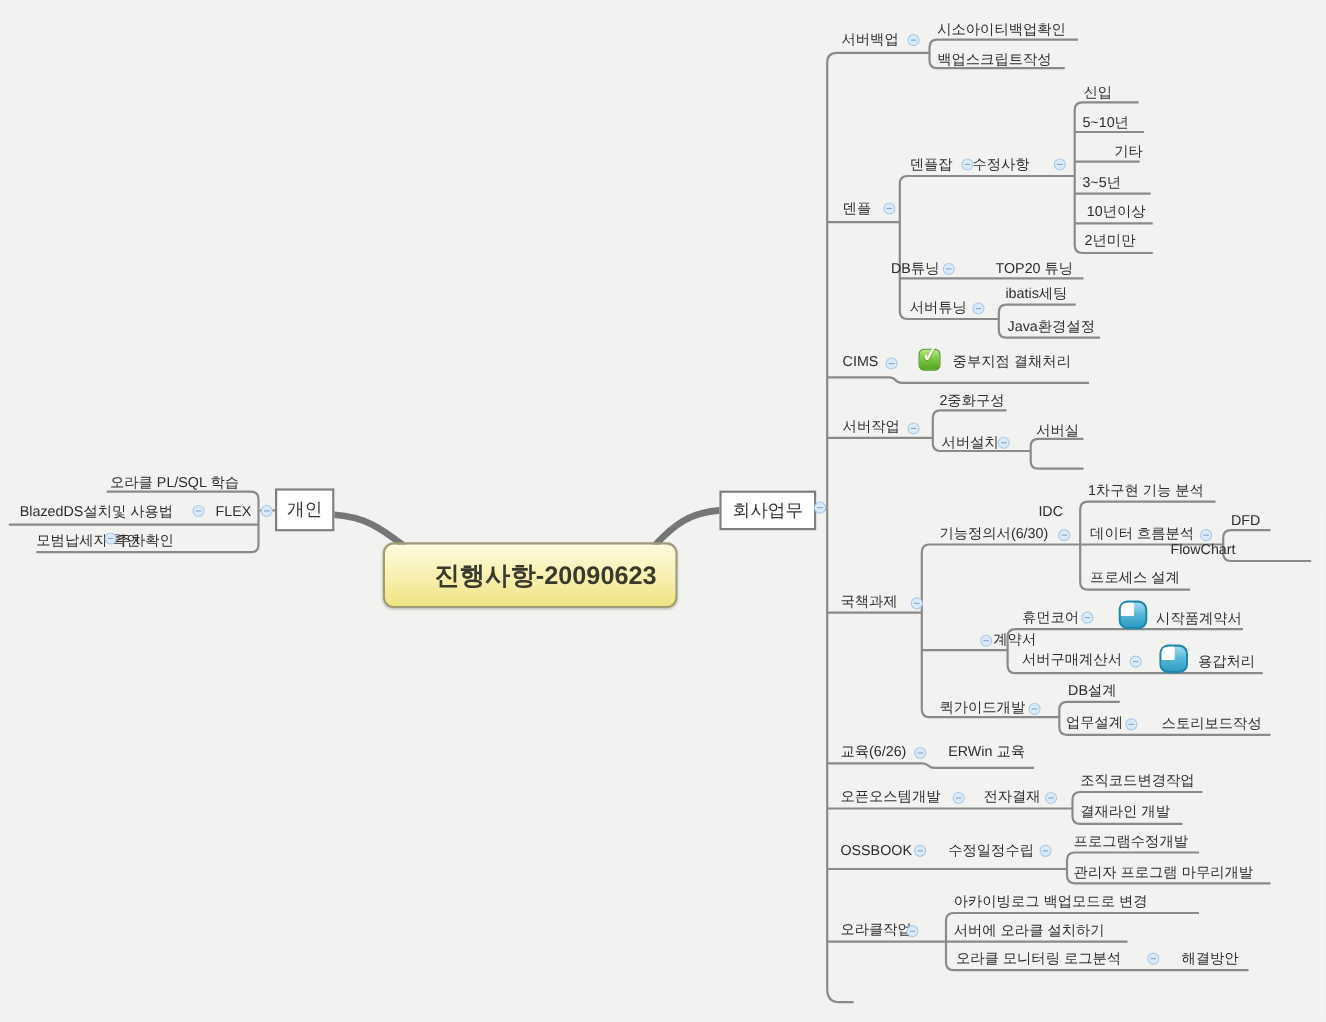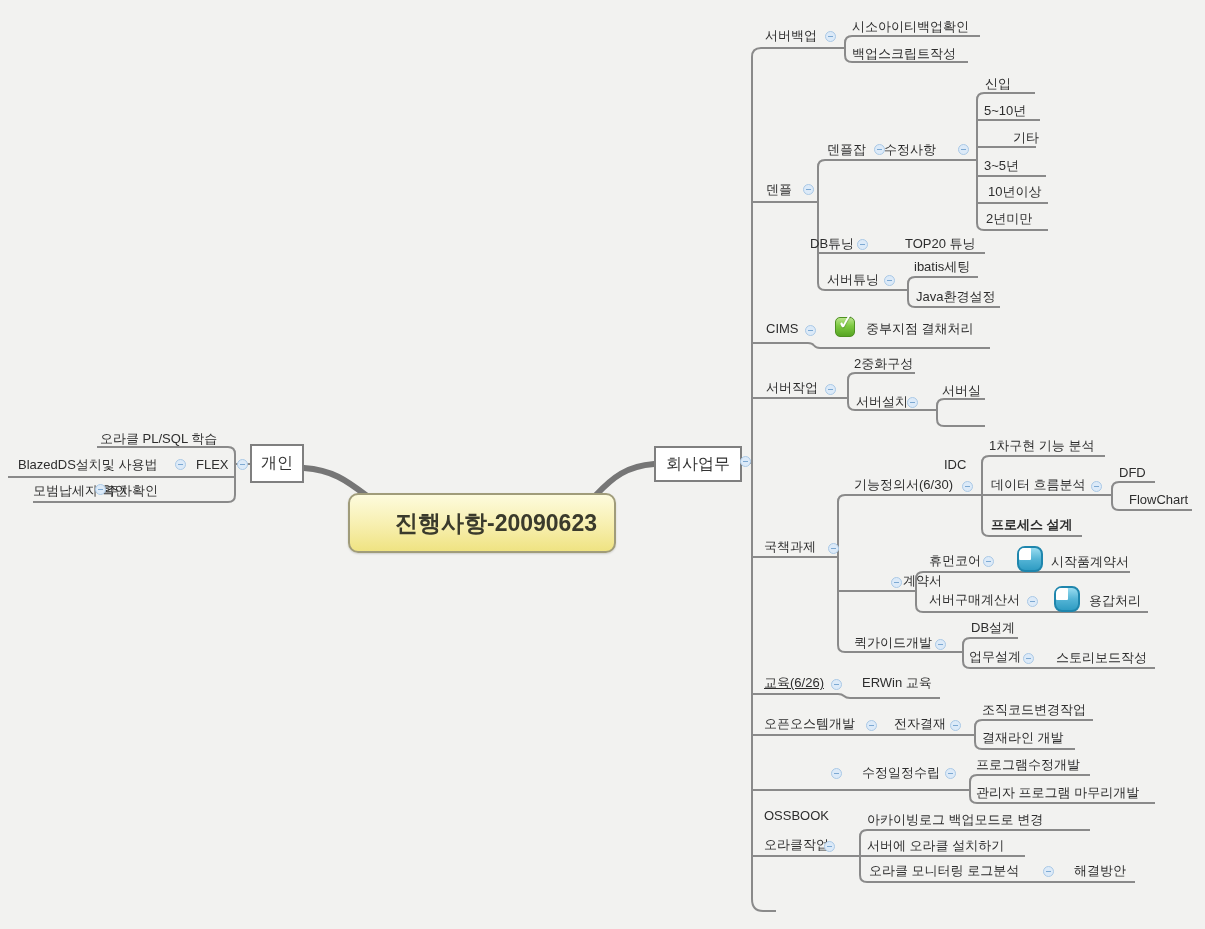--- a/index.html
+++ b/index.html
@@ -133,44 +133,44 @@
     <div class="topic" style="left: 766px; top: 379px;">서버작업</div>
     <div class="topic" style="left: 854px; top: 355px;">2중화구성</div>
     <div class="topic" style="left: 856px; top: 393px;">서버설치</div>
     <div class="topic" style="left: 942px; top: 382px;">서버실</div>
     <div class="topic" style="left: 944px; top: 408px; margin-top: 48px;">IDC</div>
     <div class="topic" style="left: 764px; top: 538px;">국책과제</div>
     <div class="topic" style="left: 854px; top: 476px;">기능정의서(6/30)</div>
     <div class="topic" style="left: 989px; top: 437px;">1차구현 기능 분석</div>
     <div class="topic" style="left: 991px; top: 476px;">데이터 흐름분석</div>
     <div class="topic" style="left: 1119px; top: 464px;">DFD</div>
-    <div class="topic" style="left: 1129px; top: 491px;">FlowChart</div>
-    <div class="topic" style="left: 991px; top: 516px; font-weight: bold;">프로세스 설계</div>
+    <div class="topic" style="left: 1064px; top: 491px;">FlowChart</div>
+    <div class="topic" style="left: 991px; top: 516px;">프로세스 설계</div>
     <div class="topic" style="left: 903px; top: 572px;">계약서</div>
     <div class="topic" style="left: 929px; top: 552px;">휴먼코어</div>
     <div class="topic" style="left: 1051px; top: 553px;">시작품계약서</div>
     <div class="icon-quarter" style="left: 1017px; top: 546px;">
       <i></i>
     </div>
     <div class="topic" style="left: 929px; top: 591px;">서버구매계산서</div>
     <div class="topic" style="left: 1089px; top: 592px;">용갑처리</div>
     <div class="icon-quarter" style="left: 1054px; top: 586px;">
       <i></i>
     </div>
     <div class="topic" style="left: 854px; top: 634px;">퀵가이드개발</div>
     <div class="topic" style="left: 971px; top: 619px;">DB설계</div>
     <div class="topic" style="left: 969px; top: 648px;">업무설계</div>
     <div class="topic" style="left: 1056px; top: 649px;">스토리보드작성</div>
-    <div class="topic" style="left: 764px; top: 674px; text-decoration: underline;">교육(6/26)</div>
+    <div class="topic" style="left: 764px; top: 674px;">교육(6/26)</div>
     <div class="topic" style="left: 862px; top: 674px;">ERWin 교육</div>
     <div class="topic" style="left: 764px; top: 715px;">오픈오스템개발</div>
     <div class="topic" style="left: 894px; top: 715px;">전자결재</div>
     <div class="topic" style="left: 982px; top: 701px;">조직코드변경작업</div>
     <div class="topic" style="left: 982px; top: 729px;">결재라인 개발</div>
-    <div class="topic" style="left: 764px; top: 764px; margin-top: 43px;">OSSBOOK</div>
+    <div class="topic" style="left: 764px; top: 764px;">OSSBOOK</div>
     <div class="topic" style="left: 862px; top: 764px;">수정일정수립</div>
     <div class="topic" style="left: 976px; top: 756px;">프로그램수정개발</div>
     <div class="topic" style="left: 976px; top: 784px;">관리자 프로그램 마무리개발</div>
     <div class="topic" style="left: 764px; top: 836px;">오라클작업</div>
     <div class="topic" style="left: 867px; top: 811px;">아카이빙로그 백업모드로 변경</div>
     <div class="topic" style="left: 867px; top: 837px;">서버에 오라클 설치하기</div>
     <div class="topic" style="left: 869px; top: 862px;">오라클 모니터링 로그분석</div>
     <div class="topic" style="left: 1074px; top: 862px;">해결방안</div>
     <div class="minus" style="left: 174.5px; top: 458.5px;">
       <i></i>

